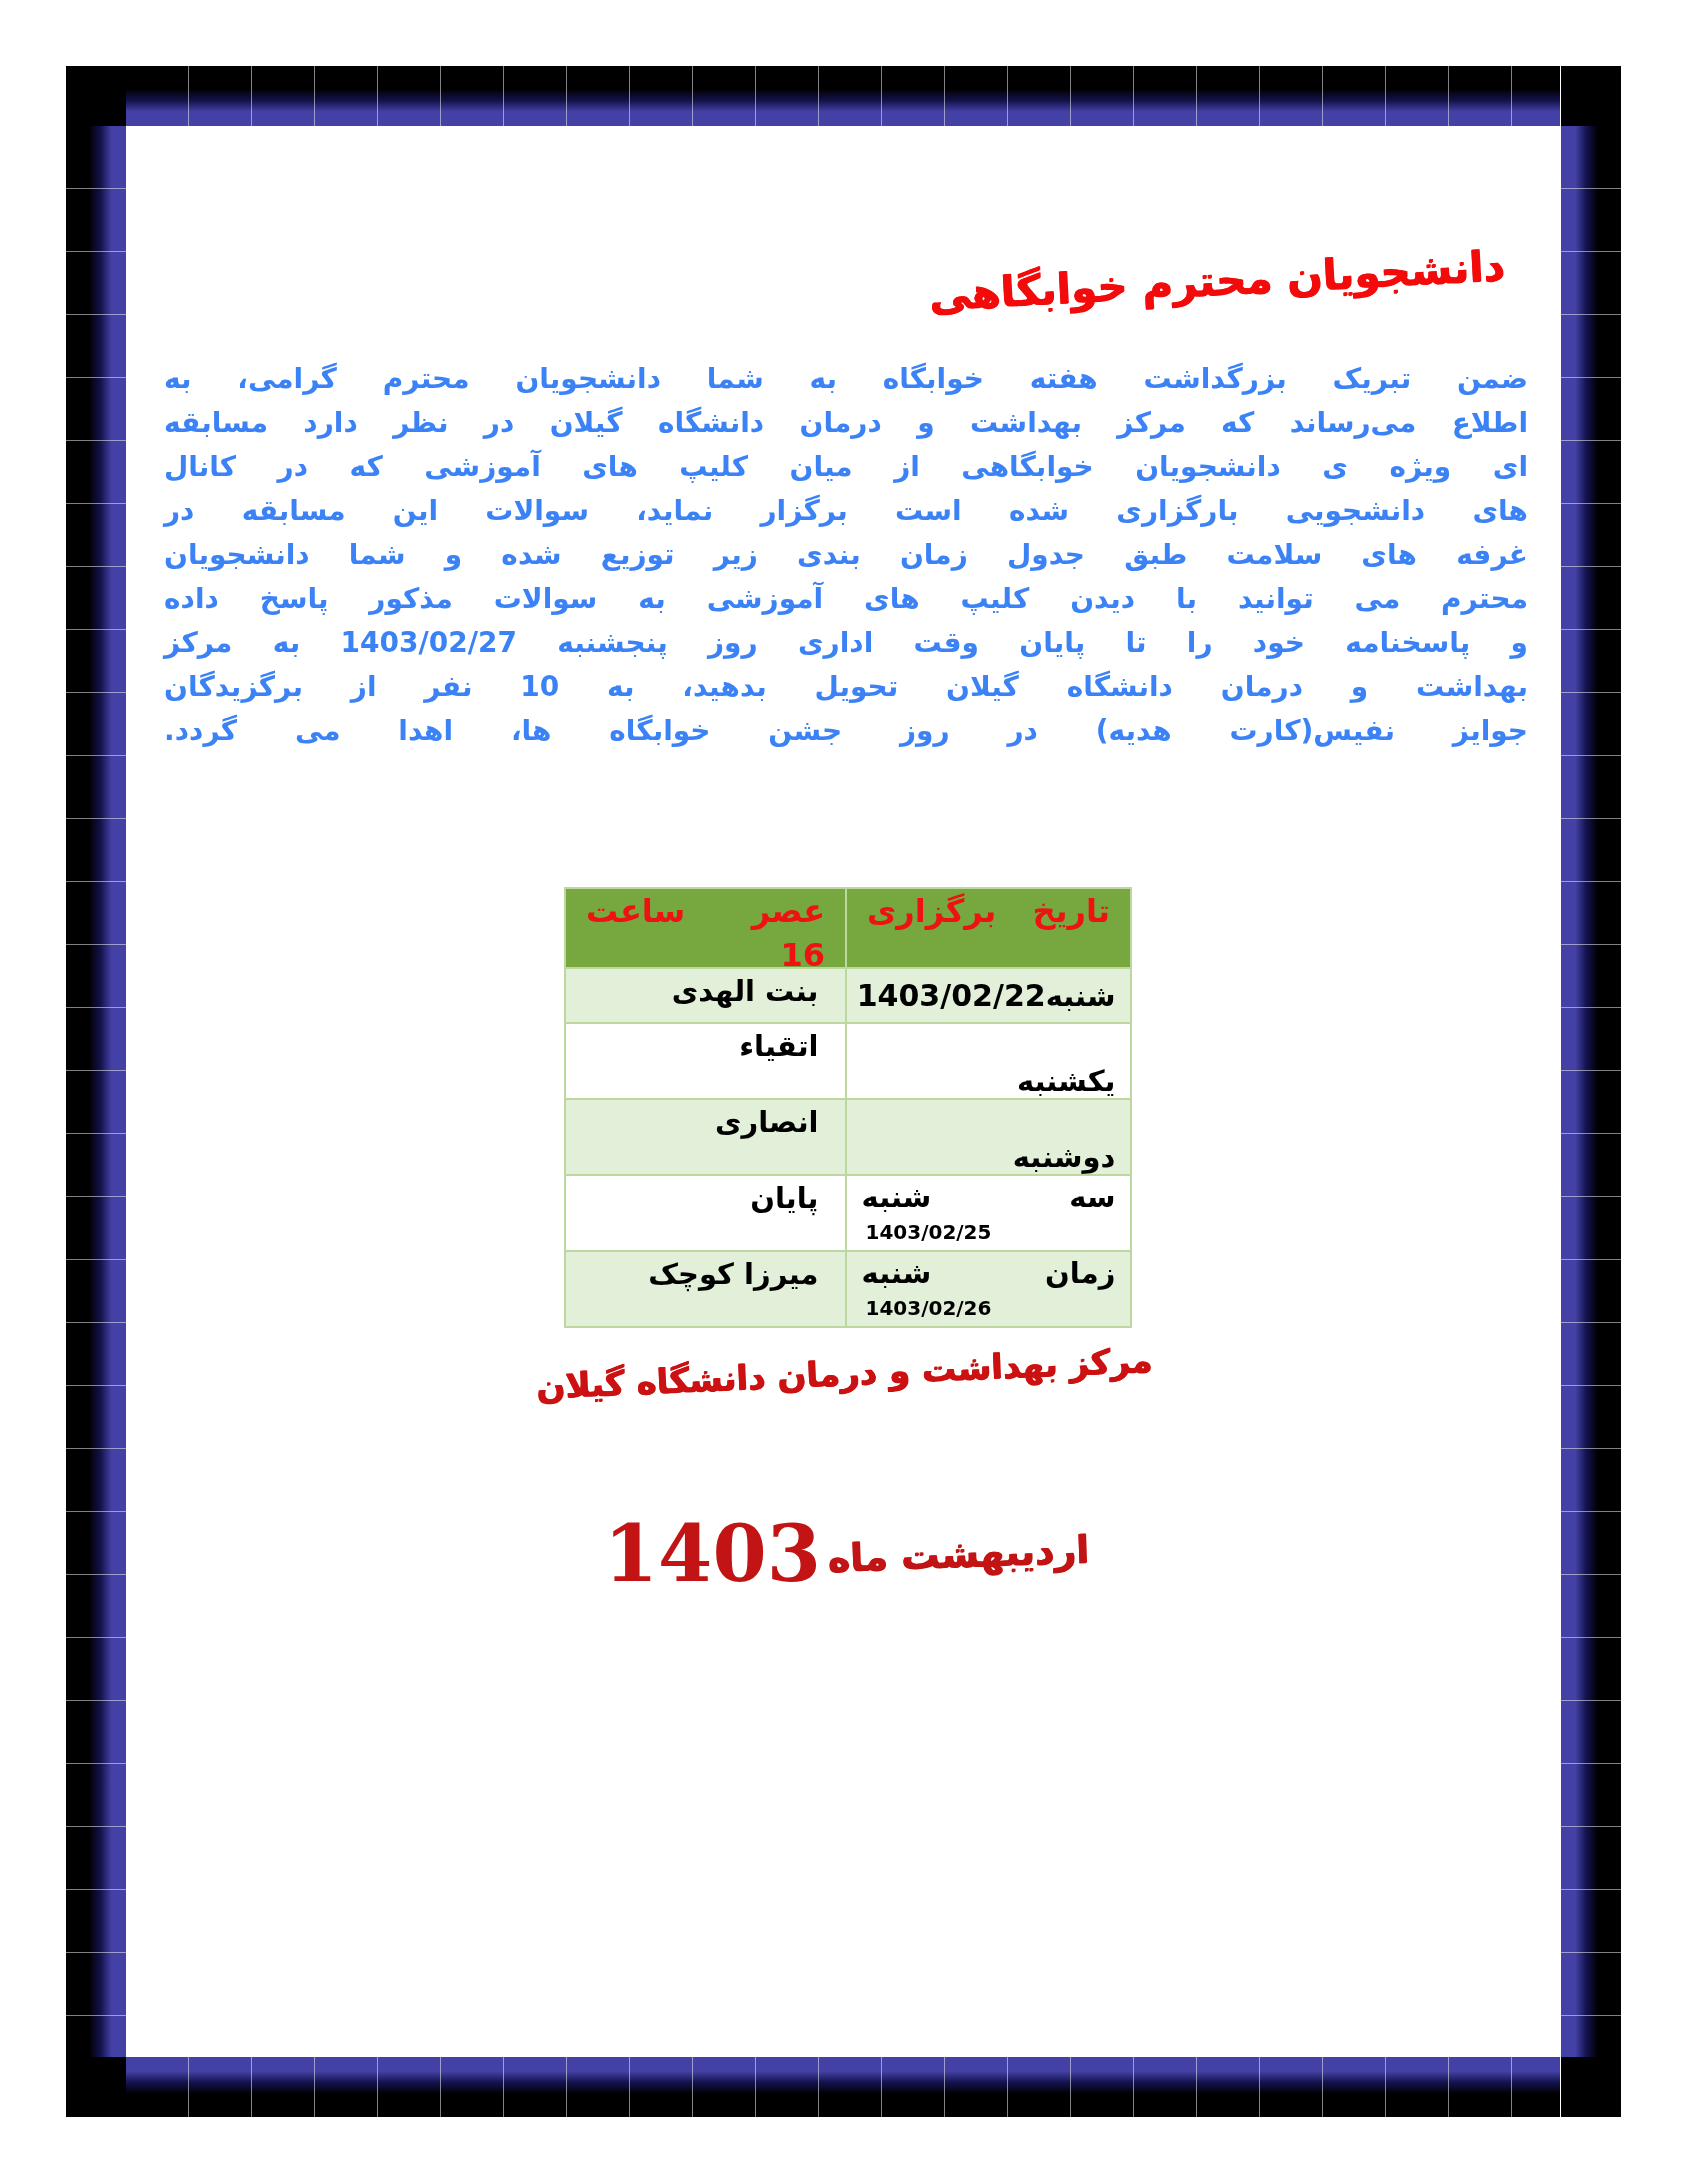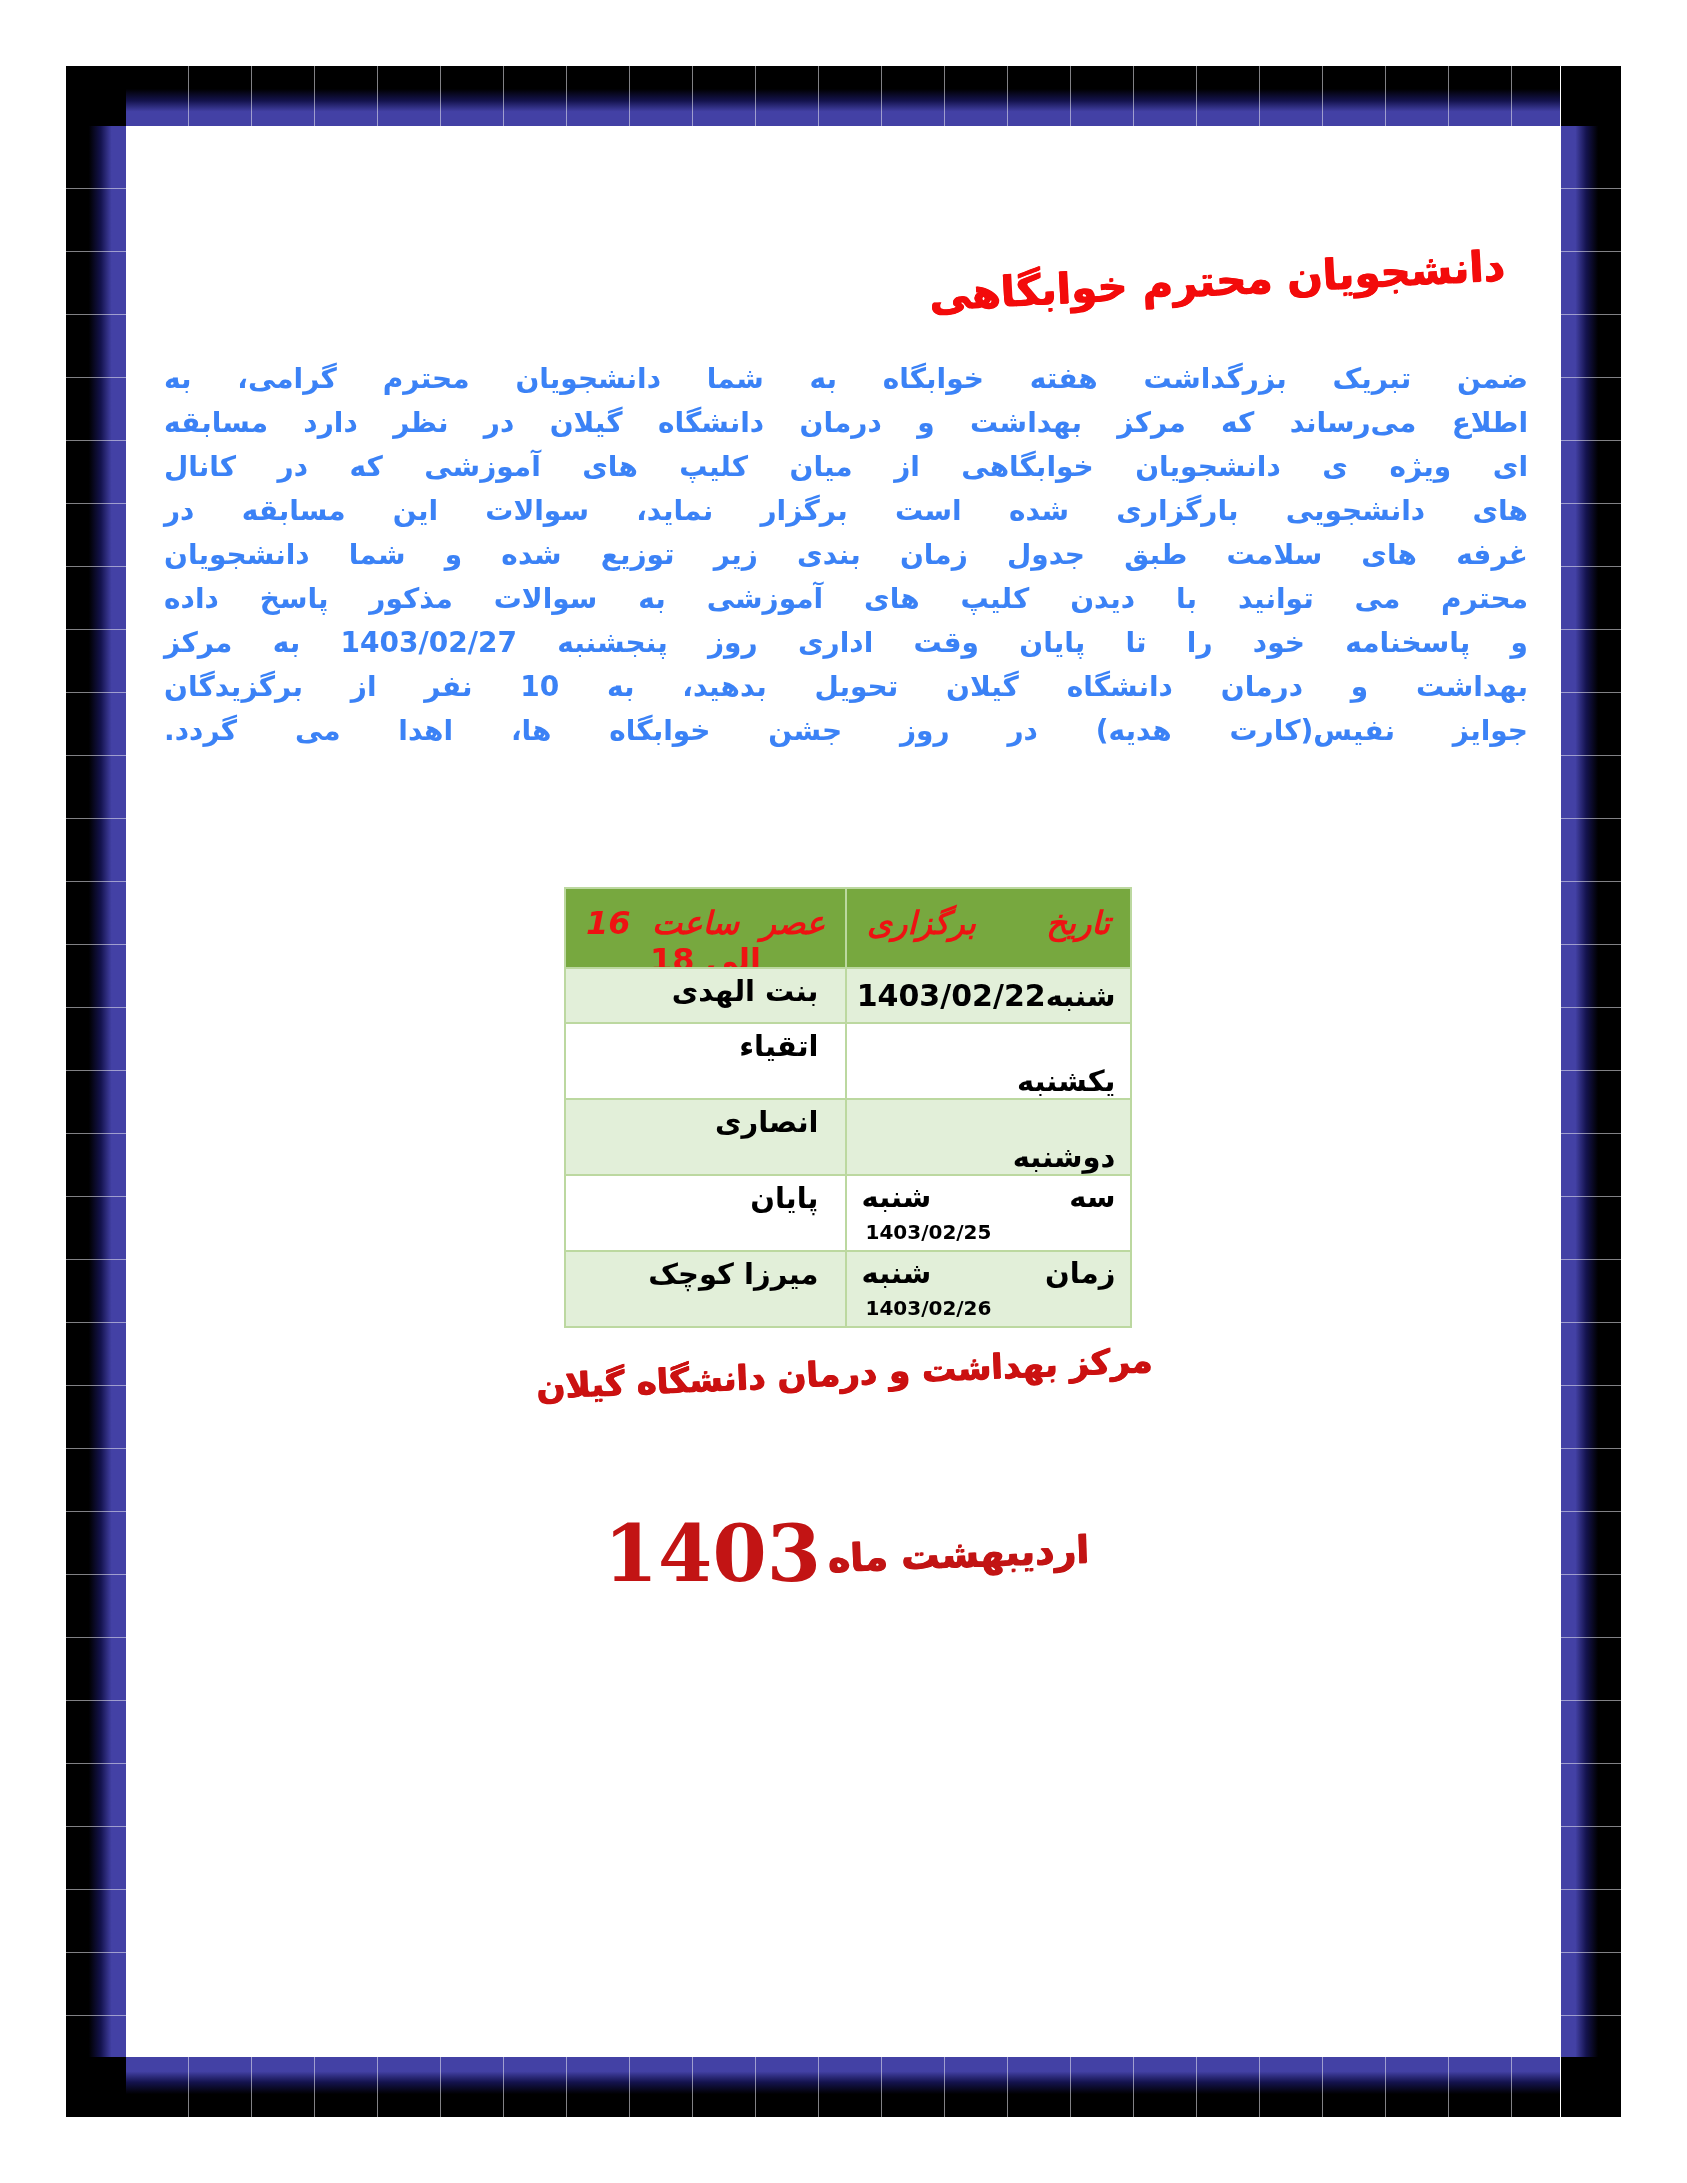--- a/index.html
+++ b/index.html
@@ -65,21 +65,21 @@
     position:absolute;left:564px;top:887px;
     display:grid;direction:rtl;
     grid-template-columns:283px 279px;
     grid-template-rows:78px 53px 74px 74px 74px 74px;
     gap:2px;background:#bcd8a0;border:2px solid #bcd8a0;
     font-weight:bold;font-size:29px;color:#000;
   }
   .cell{background:#ffffff;overflow:hidden;}
   .cell.shade{background:#e2efd9;}
   .cell.head{background:#77a83f;color:#ee1212;font-size:32px;}
-  .head-line1{text-align:justify;text-align-last:justify;padding:16px 20px 0 20px;line-height:36px;font-style:italic;}
+  .head-line1{text-align:justify;text-align-last:justify;padding:0 20px 0 20px;line-height:44px;}
   .head-line2{text-align:center;line-height:38px;}
   .day-line{display:flex;justify-content:space-between;direction:rtl;padding:4px 14.6px 0 14.6px;line-height:34px;}
   .day-line.single{justify-content:flex-start;margin-top:36px;}
   .date-line{direction:ltr;text-align:left;padding:1.3px 0 0 18.5px;line-height:34px;font-size:20px;}
   .oneline{display:flex;align-items:center;justify-content:space-between;direction:rtl;height:100%;padding:0 14.6px;}
   .oneline .num{direction:ltr;font-size:30px;}
   .booth{text-align:right;padding:5.3px 26.5px 0 6.6px;line-height:34px;}
 
   
   .org-sign{

